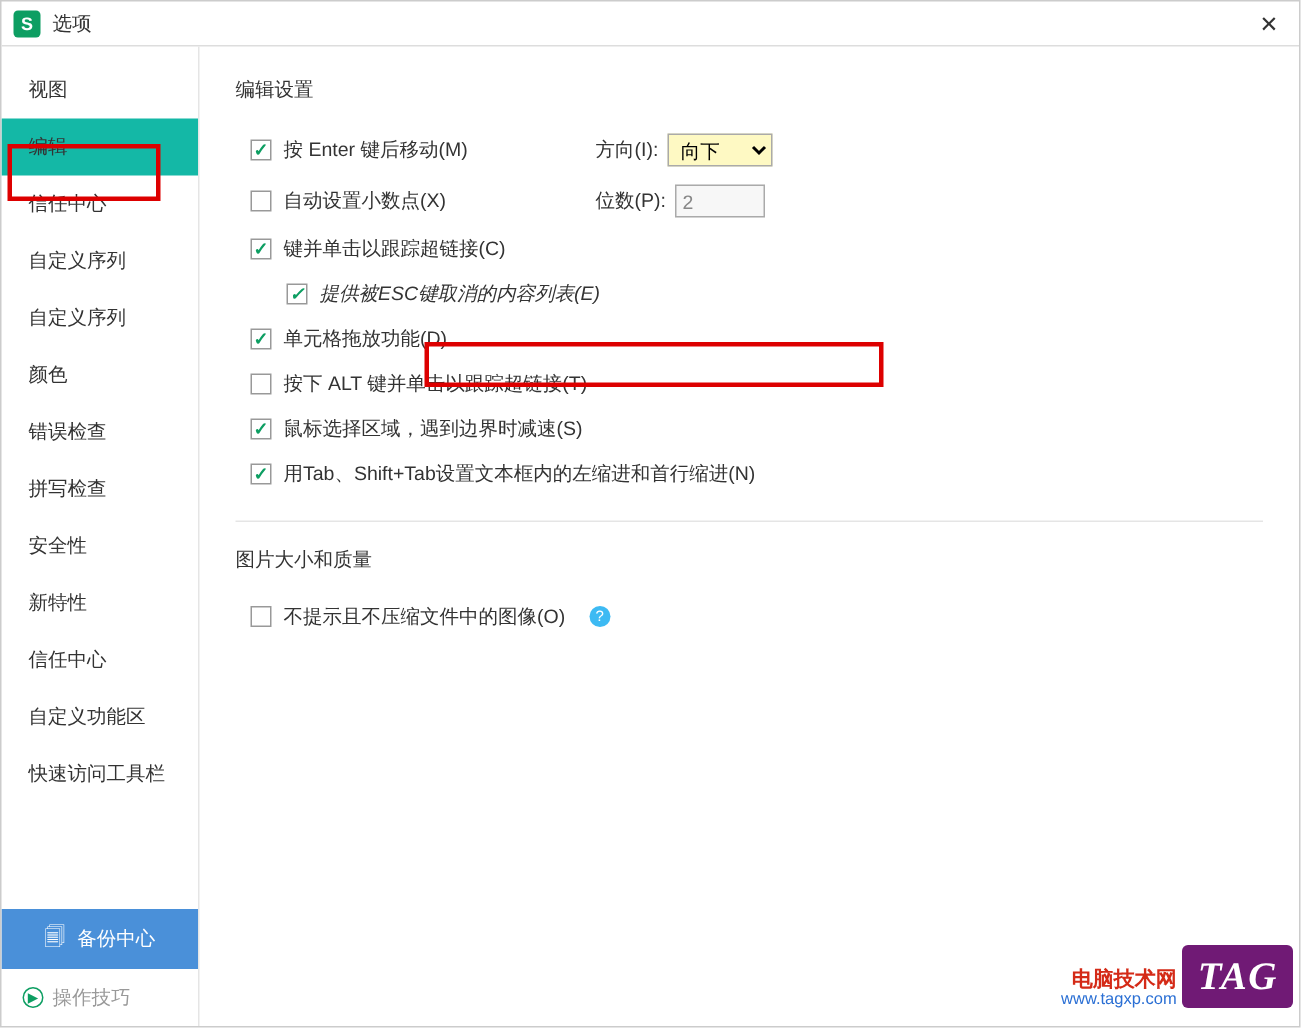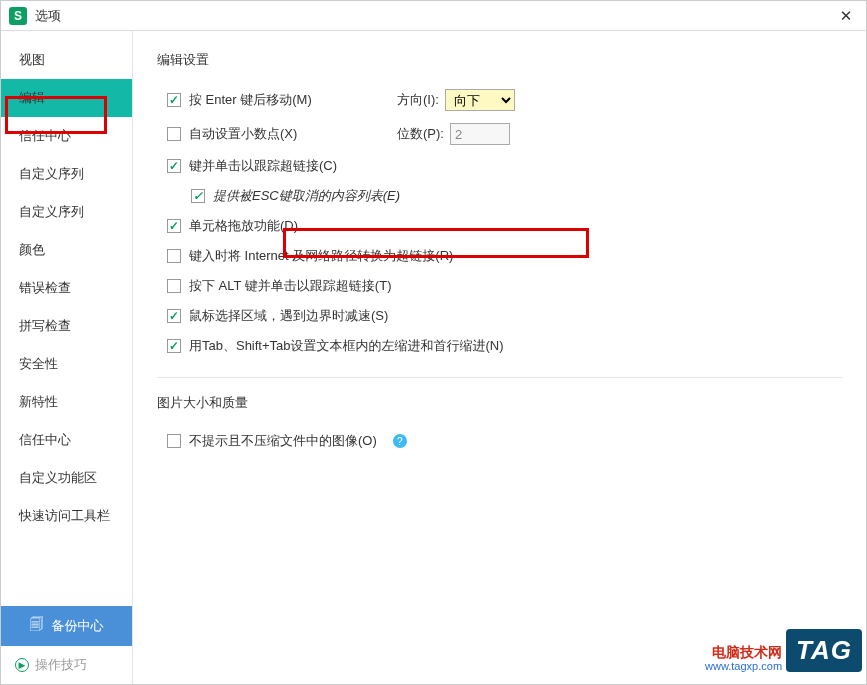--- a/index.html
+++ b/index.html
@@ -175,28 +175,29 @@
       right: 4px; bottom: 12px;
       display: flex;
       align-items: flex-end;
       gap: 4px;
       font-weight: bold;
     }
     .wm-left { text-align: right; font-size: 14px; line-height: 1.1;}
     .wm-red { color: #d42a17; }
     .wm-blue-small { color: #2a6fd4; font-size: 11px; font-weight: normal;}
     .wm-tag {
-      background: #0c4a6e;
+      background: #701a75;
       color: #fff;
       font-size: 26px;
       font-weight: 900;
       padding: 6px 10px;
       border-radius: 4px;
       letter-spacing: 1px;
       font-style: italic;
+      font-family: Liberation Serif, serif;
     }
     .doc-icon { font-size: 14px; }
   </style>
 </head>
 <body>
 
 <div class="titlebar">
   <div class="app-icon">S</div>
   <div class="titlebar-title">选项</div>
   <div class="close-btn">✕</div>
@@ -266,24 +267,20 @@
       <div class="row sub">
         <span class="checkbox checked"></span>
         <span class="label">提供被ESC键取消的内容列表(E)</span>
       </div>
       <div class="row">
         <span class="checkbox checked"></span>
         <span class="label">单元格拖放功能(D)</span>
       </div>
       <div class="row">
         <span class="checkbox"></span>
-        <span class="label">键入时将 Internet 及网络路径转换为超链接(R)</span>
-      </div>
-      <div class="row">
-        <span class="checkbox"></span>
         <span class="label">按下 ALT 键并单击以跟踪超链接(T)</span>
       </div>
       <div class="row">
         <span class="checkbox checked"></span>
         <span class="label">鼠标选择区域，遇到边界时减速(S)</span>
       </div>
       <div class="row">
         <span class="checkbox checked"></span>
         <span class="label">用Tab、Shift+Tab设置文本框内的左缩进和首行缩进(N)</span>
       </div>

